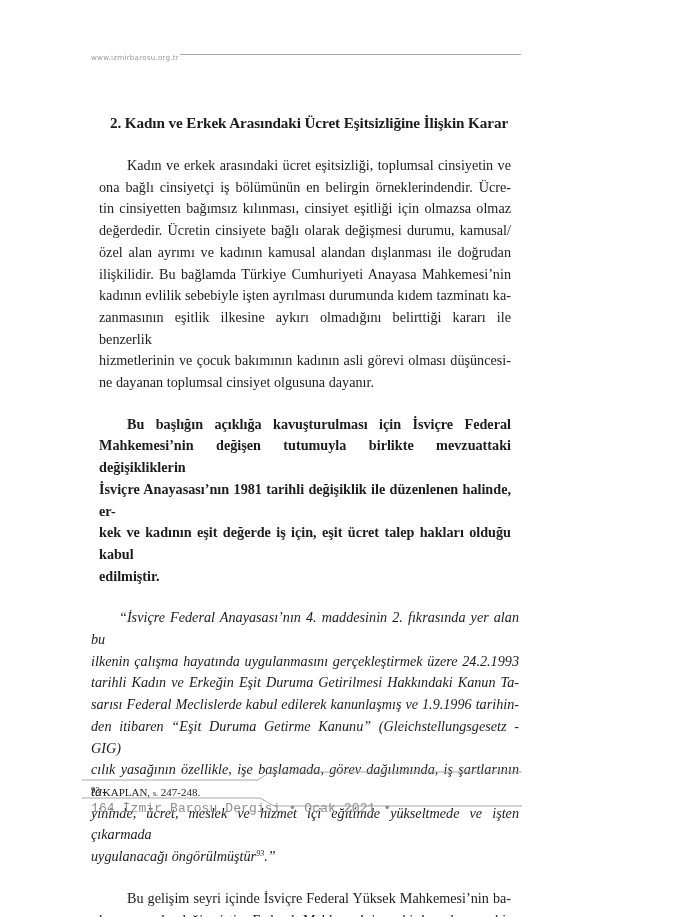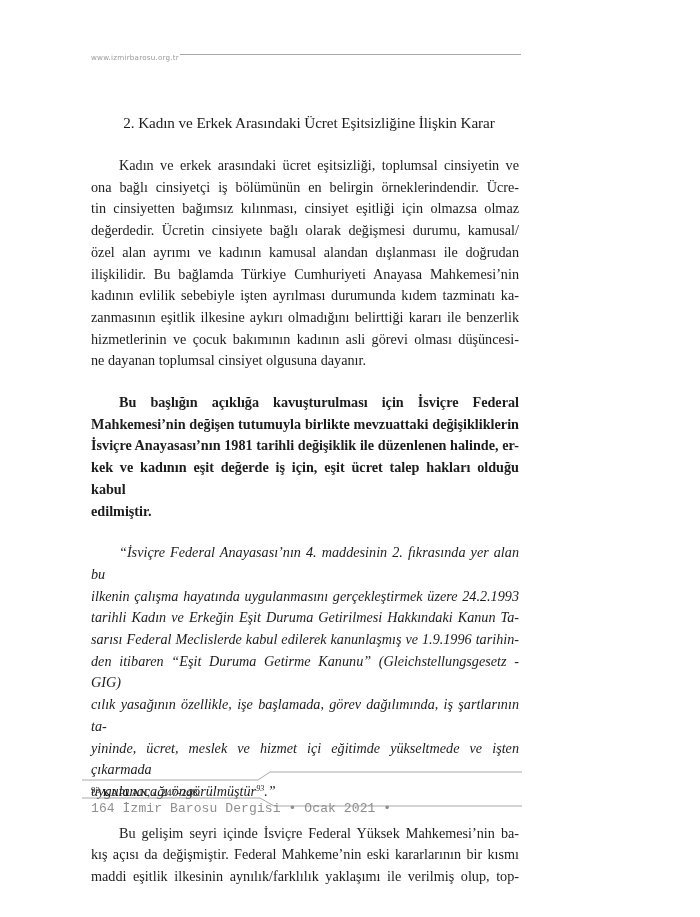--- a/index.html
+++ b/index.html
@@ -38,34 +38,34 @@
       margin-left: 1px;
       margin-top: 1px;
     }
     .content {
       position: absolute;
       left: 91px;
       top: 113px;
       width: 428px;
     }
     .section-title {
-      font-weight: normal;
+      font-weight: bold;
       font-size: 15.2px;
       text-align: center;
       margin: 0 0 22px 0;
       padding-left: 8px;
       line-height: 20px;
       letter-spacing: -0.1px;
     }
     .para {
       font-size: 14.2px;
       line-height: 21.7px;
       text-align: justify;
       text-indent: 28px;
-      margin: 0;
+      margin: 8px;
       hyphens: manual;
     }
     .para + .para { margin-top: 20px; font-weight: bold; }
     .quote {
       font-style: italic;
       font-size: 14.2px;
       line-height: 21.7px;
       text-align: justify;
       text-indent: 28px;
       margin: 20px 0 0 0;

